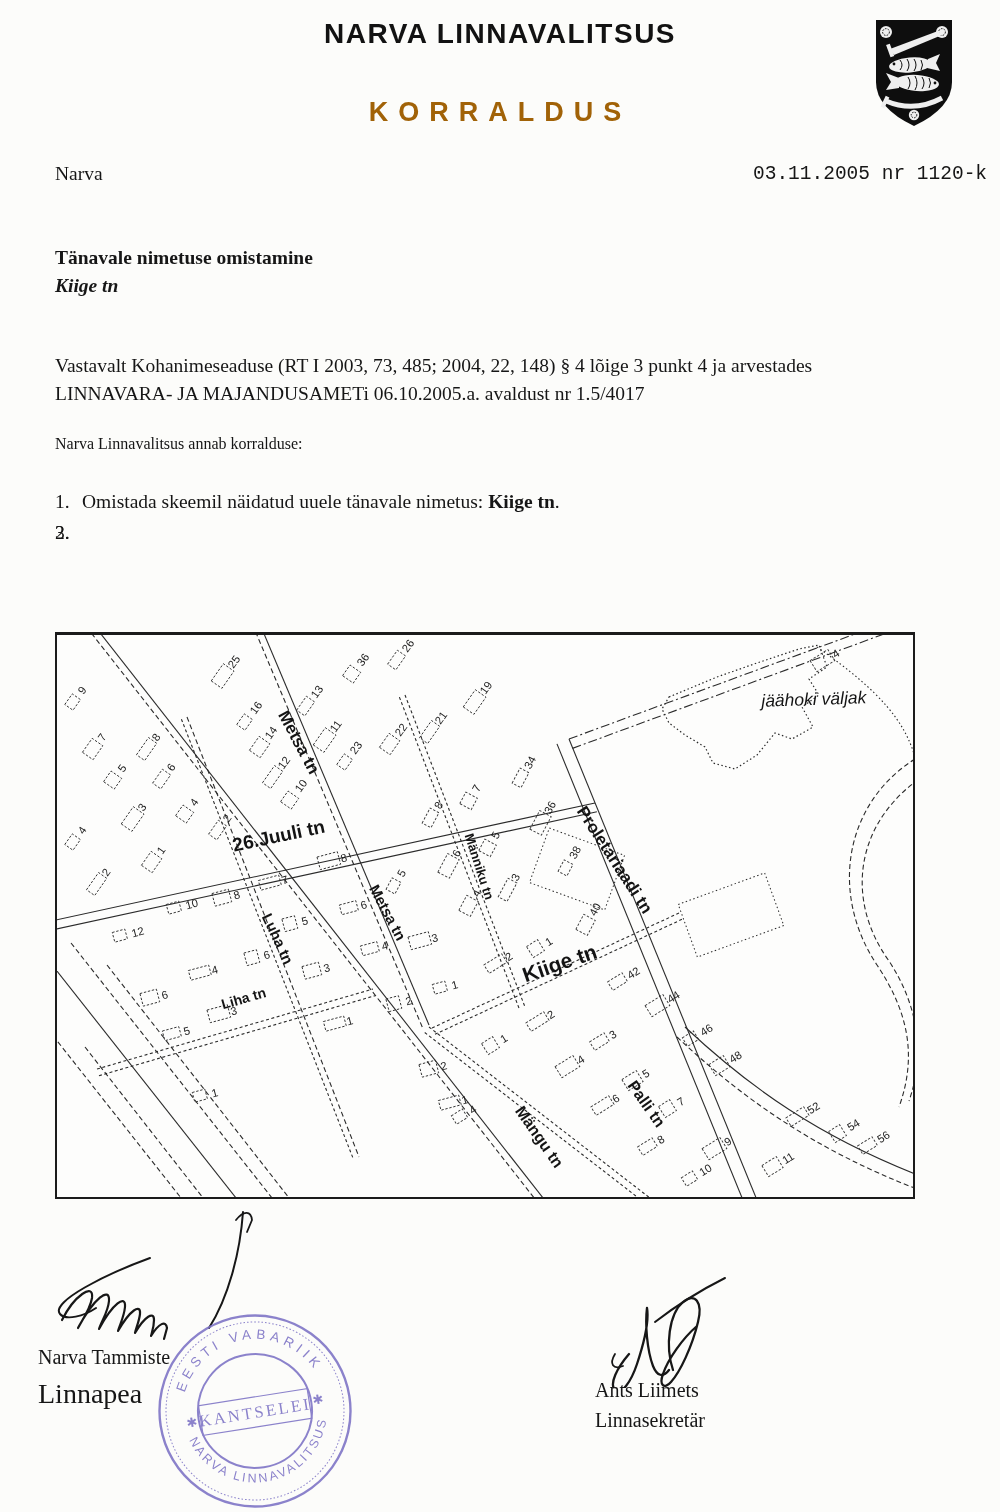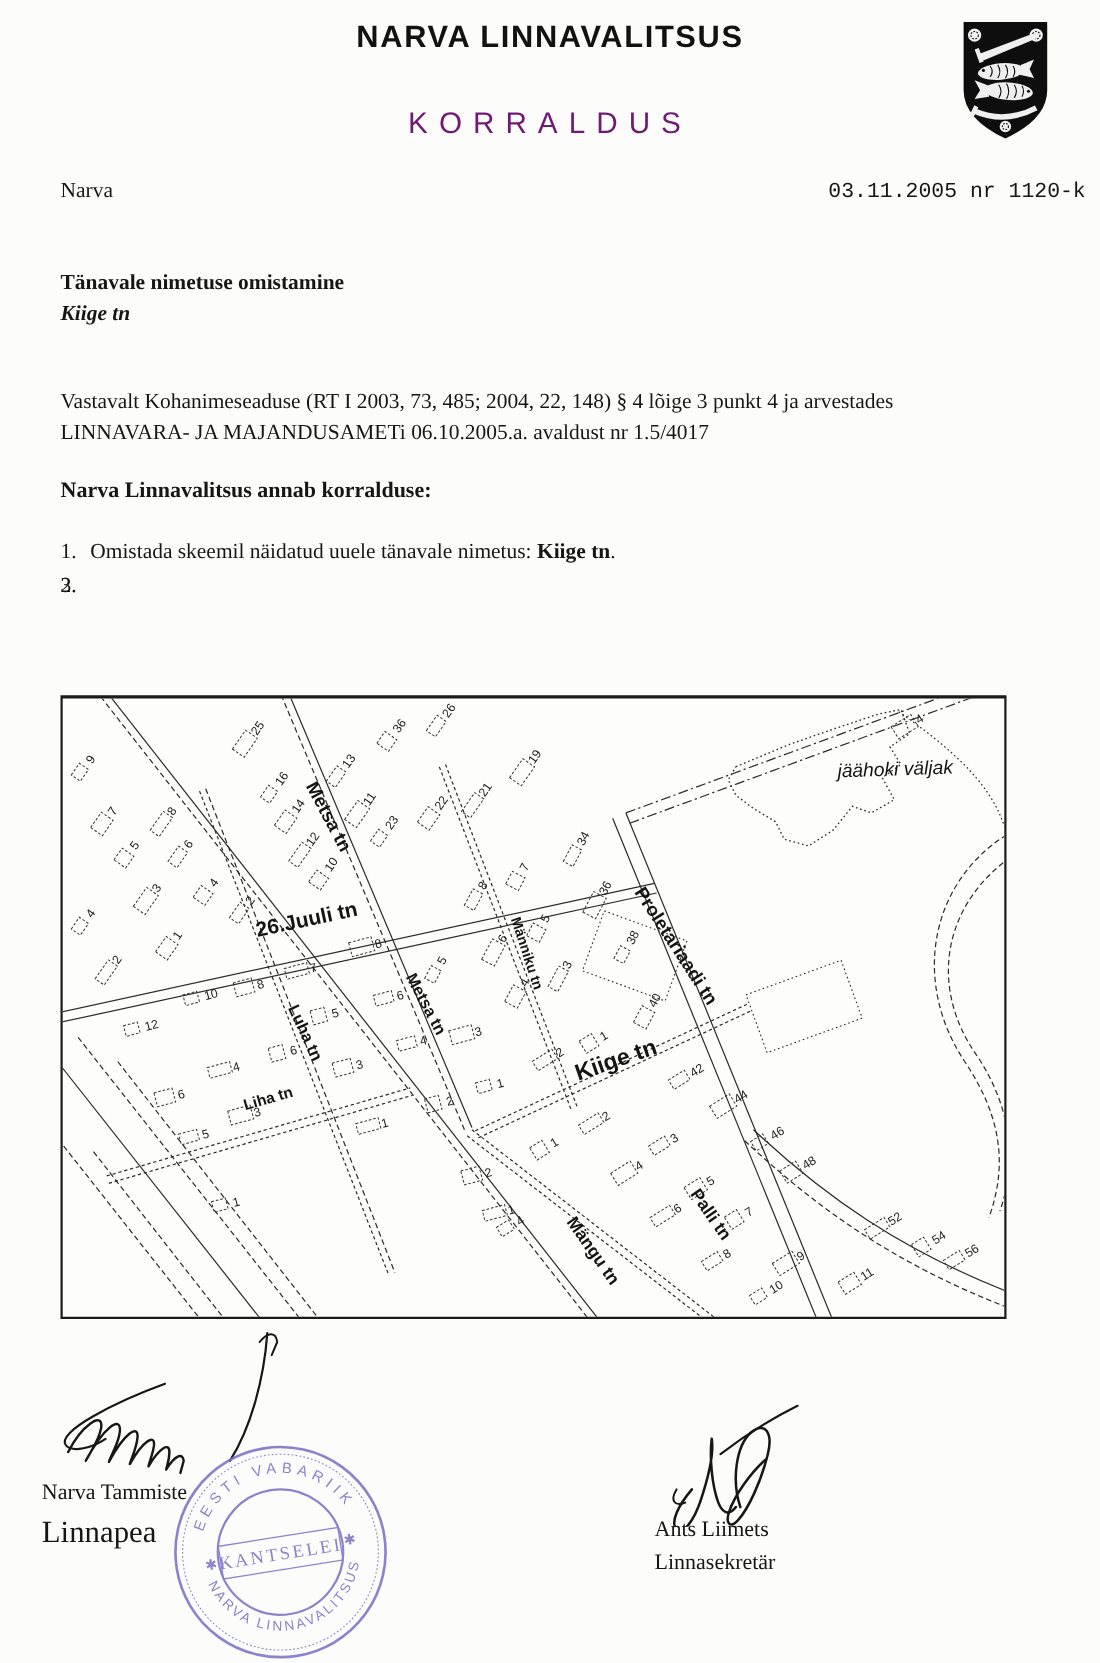--- a/index.html
+++ b/index.html
@@ -10,30 +10,30 @@
   }
   .abs{position:absolute;}
   
   .doc-title{
     top:18px;left:0;width:1000px;text-align:center;
     font-family:"Liberation Sans", sans-serif;font-weight:700;
     font-size:28px;letter-spacing:1.5px;color:#121212;
   }
   .doc-type{
     top:97px;left:0;width:1000px;text-align:center;
-    font-family:"Liberation Sans", sans-serif;font-weight:400;
-    font-size:27px;letter-spacing:10px;color:#701a75;
+    font-family:"Liberation Sans", sans-serif;font-weight:700;
+    font-size:27px;letter-spacing:10px;color:#a16207;
   }
   .coa{top:16px;left:872px;width:84px;height:114px;}
   .meta-place{top:163px;left:55px;font-size:19.5px;}
   .meta-date{top:163px;left:753px;font-size:19.5px;font-family:Liberation Mono, monospace;}
   .subject-title{top:247px;left:55px;font-size:19.5px;font-weight:700;}
   .subject-street{top:275px;left:55px;font-size:19.5px;font-weight:700;font-style:italic;}
   .preamble{top:352px;left:55px;width:903px;font-size:19.5px;line-height:27.5px;}
-  .order-intro{top:435px;left:55px;font-size:20px;font-weight:700;}
+  .order-intro{top:435px;left:55px;font-size:16px;font-weight:400;}
   .order-list{top:488px;left:55px;width:903px;font-size:19.5px;line-height:28px;}
   .order-list .li{position:relative;padding-left:27px;margin-bottom:3px;}
   .order-list .num{position:absolute;left:0;top:0;}
   .order-list .li.justify{text-align:justify;}
   .b{font-weight:700;}
   
   .map-frame{
     top:632px;left:55px;width:856px;height:562px;background:#fdfdfc;
     border:2px solid #1b1b1b;border-top-width:3px;
   }

